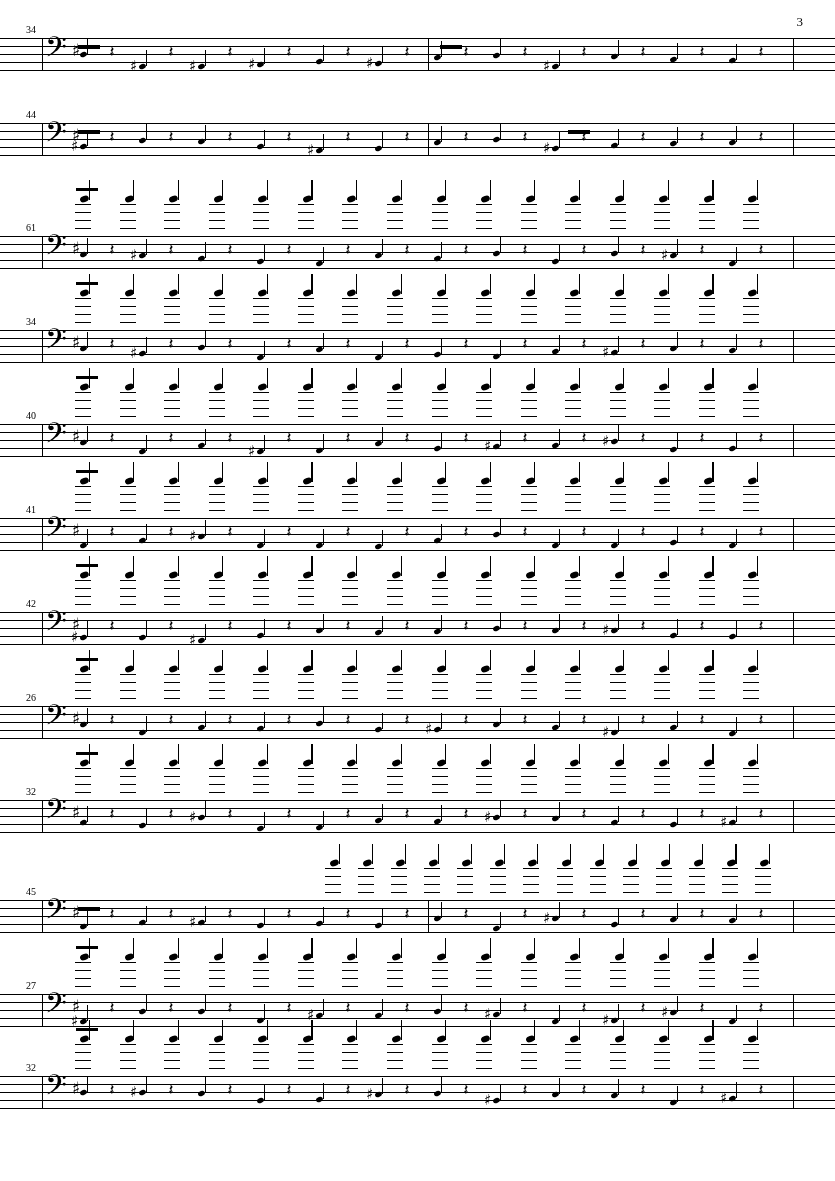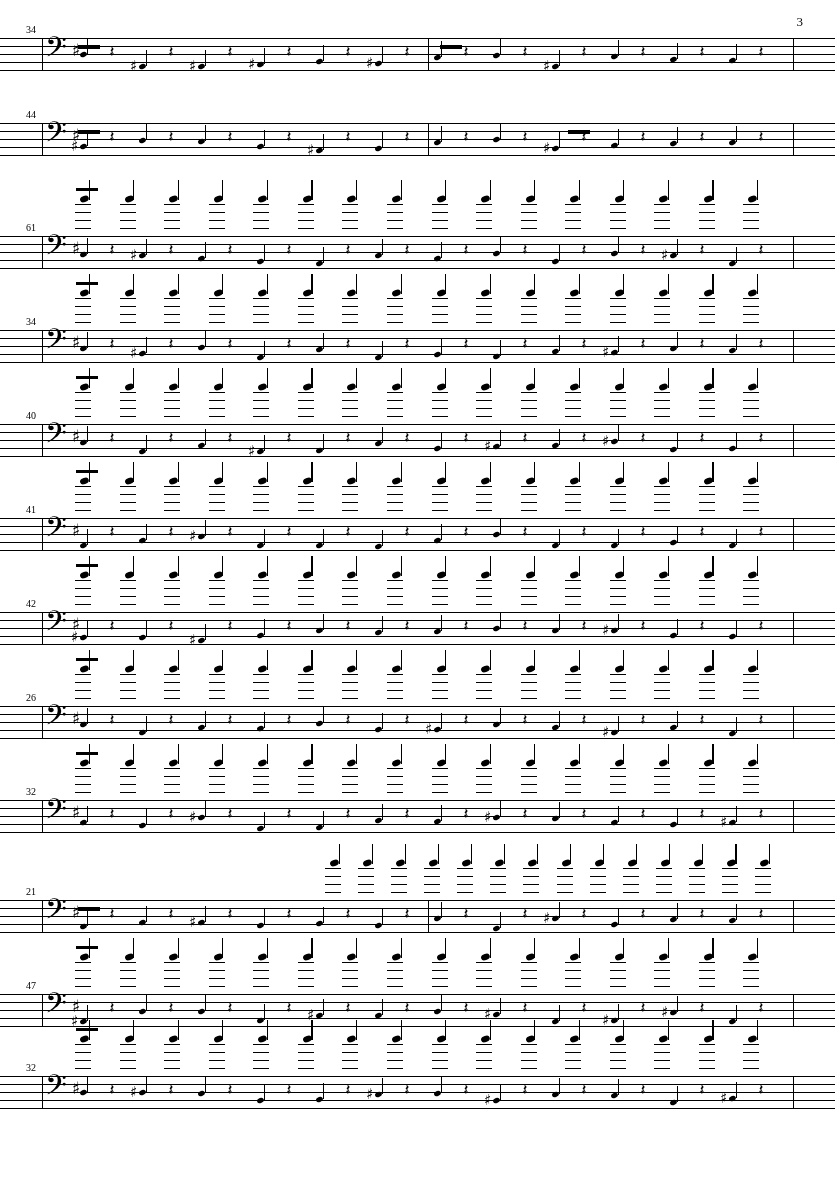--- a/index.html
+++ b/index.html
@@ -1187,21 +1187,21 @@
         <div class="qrest" style="left: 640.5px; top: 6px;">𝄽</div>
         <div class="notehead sm" style="left: 670px; top: 22px;"></div>
         <div class="stem" style="left: 676.6px; top: 8px; height: 16px;"></div>
         <div class="qrest" style="left: 699.5px; top: 6px;">𝄽</div>
         <div class="accidental" style="left: 720px; top: 15px;">♯</div>
         <div class="notehead sm" style="left: 729px; top: 20px;"></div>
         <div class="stem" style="left: 735.6px; top: 6px; height: 16px;"></div>
         <div class="qrest" style="left: 758.5px; top: 6px;">𝄽</div>
       </div>
       <div class="system" style="top: 900px;">
-        <div class="measure-number" style="left: 26px; top: -14px;">21</div>
+        <div class="measure-number" style="left: 26px; top: -14px;">45</div>
         <div class="staff" style="top: 0px;">
           <div class="line l0"></div>
           <div class="line l1"></div>
           <div class="line l2"></div>
           <div class="line l3"></div>
           <div class="line l4"></div>
         </div>
         <div class="barline" style="left: 42px; top: 0px; height: 33px;"></div>
         <div class="barline" style="left: 793px; top: 0px; height: 33px;"></div>
         <div class="clef" style="left: 45px; top: -5px;">𝄢</div>
@@ -1325,21 +1325,21 @@
         <div class="stem" style="left: 617.6px; top: 8px; height: 16px;"></div>
         <div class="qrest" style="left: 640.5px; top: 6px;">𝄽</div>
         <div class="notehead sm" style="left: 670px; top: 17px;"></div>
         <div class="stem" style="left: 676.6px; top: 3px; height: 16px;"></div>
         <div class="qrest" style="left: 699.5px; top: 6px;">𝄽</div>
         <div class="notehead sm" style="left: 729px; top: 18px;"></div>
         <div class="stem" style="left: 735.6px; top: 4px; height: 16px;"></div>
         <div class="qrest" style="left: 758.5px; top: 6px;">𝄽</div>
       </div>
       <div class="system" style="top: 994px;">
-        <div class="measure-number" style="left: 26px; top: -14px;">47</div>
+        <div class="measure-number" style="left: 26px; top: -14px;">27</div>
         <div class="staff" style="top: 0px;">
           <div class="line l0"></div>
           <div class="line l1"></div>
           <div class="line l2"></div>
           <div class="line l3"></div>
           <div class="line l4"></div>
         </div>
         <div class="barline" style="left: 42px; top: 0px; height: 33px;"></div>
         <div class="barline" style="left: 793px; top: 0px; height: 33px;"></div>
         <div class="clef" style="left: 45px; top: -5px;">𝄢</div>

